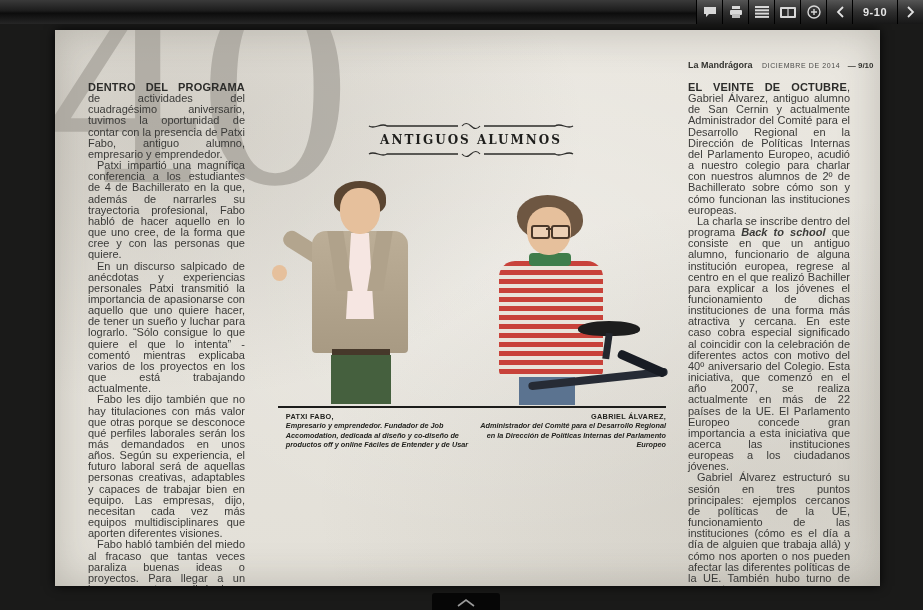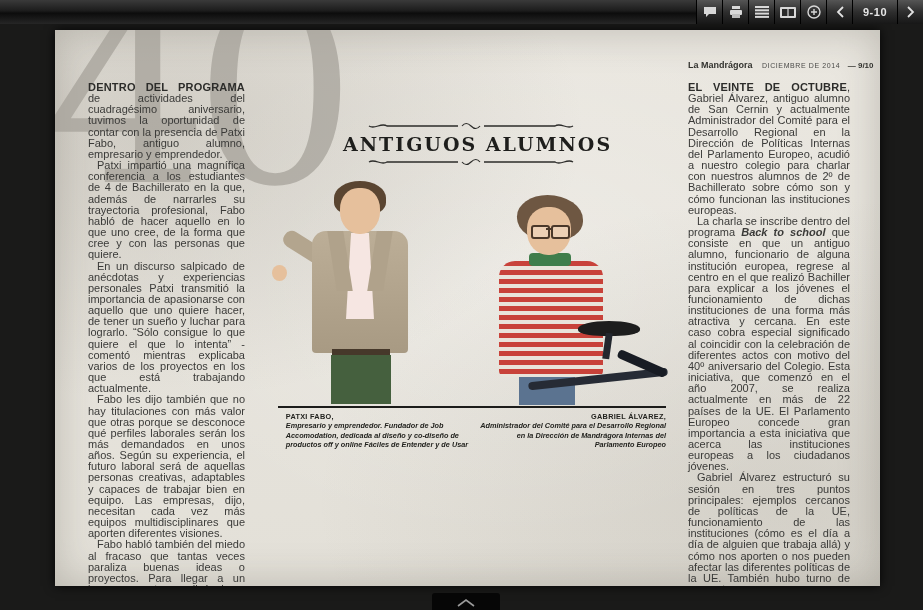--- a/index.html
+++ b/index.html
@@ -34,21 +34,21 @@
   .col{position:absolute;top:52px;width:157px;z-index:3;color:#3a3a38;
        font-size:11px;line-height:11.15px;text-align:justify;}
   .col-left{left:33px;}
   .col-right{left:633px;width:162px;}
   .col p{margin:0;text-indent:9px;}
   .col p.first{text-indent:0;}
   .lead{font-weight:bold;letter-spacing:.2px;color:#2c2c2a;}
   .ital{font-style:italic;font-weight:bold;}
   
   .headline{position:absolute;left:288px;top:90px;width:256px;text-align:center;z-index:3;}
-  .headline h1{margin:3px 0;font-family:"DejaVu Serif",serif;font-size:19px;letter-spacing:2px;
+  .headline h1{margin:3px 0;font-family:"DejaVu Serif",serif;font-size:12px;letter-spacing:2px;
                color:#1e1e1c;font-weight:bold;white-space:nowrap;}
   .flourish{display:block;margin:0 auto;}
   .flourish.flip{transform:scaleY(-1);}
   
   .photo{position:absolute;left:223px;top:133px;width:388px;height:243px;z-index:2;
          border-bottom:2px solid #1c1c1a;}
   .fig{position:absolute;}
   
   .p-hair{position:absolute;left:46px;top:0;width:52px;height:34px;background:#5a4531;
           border-radius:55% 55% 40% 40%;}
@@ -226,21 +226,21 @@
       <div class="bike-bar2"></div>
     </div>
 
     <div class="captions">
       <div class="cap">
         <span class="cname">PATXI FABO,</span><br>
         <span class="crole">Empresario y emprendedor. Fundador de Job Accomodation, dedicada al diseño y co-diseño de productos off y online Fáciles de Entender y de Usar</span>
       </div>
       <div class="cap cap-right">
         <span class="cname">GABRIEL ÁLVAREZ,</span><br>
-        <span class="crole">Administrador del Comité para el Desarrollo Regional en la Dirección de Mandrágora Internas del Parlamento Europeo</span>
+        <span class="crole">Administrador del Comité para el Desarrollo Regional en la Dirección de Políticas Internas del Parlamento Europeo</span>
       </div>
     </div>
 
     <div class="col col-right">
       <p class="first"><span class="lead">EL VEINTE DE OCTUBRE</span><span>, Gabriel Álvarez, antiguo alumno de San Cernin y actualmente Administrador del Comité para el Desarrollo Regional en la Dirección de Políticas Internas del Parlamento Europeo, acudió a nuestro colegio para charlar con nuestros alumnos de 2º de Bachillerato sobre cómo son y cómo funcionan las instituciones europeas.</span></p>
       <p><span>La charla se inscribe dentro del programa </span><span class="ital">Back to school</span><span> que consiste en que un antiguo alumno, funcionario de alguna institución europea, regrese al centro en el que realizó Bachiller para explicar a los jóvenes el funcionamiento de dichas instituciones de una forma más atractiva y cercana. En este caso cobra especial significado al coincidir con la celebración de diferentes actos con motivo del 40º aniversario del Colegio. Esta iniciativa, que comenzó en el año 2007, se realiza actualmente en más de 22 países de la UE. El Parlamento Europeo concede gran importancia a esta iniciativa que acerca las instituciones europeas a los ciudadanos jóvenes.</span></p>
       <p>Gabriel Álvarez estructuró su sesión en tres puntos principales: ejemplos cercanos de políticas de la UE, funcionamiento de las instituciones (cómo es el día a día de alguien que trabaja allá) y cómo nos aporten o nos pueden afectar las diferentes políticas de la UE. También hubo turno de preguntas.</p>
     </div>
   </div>
 

